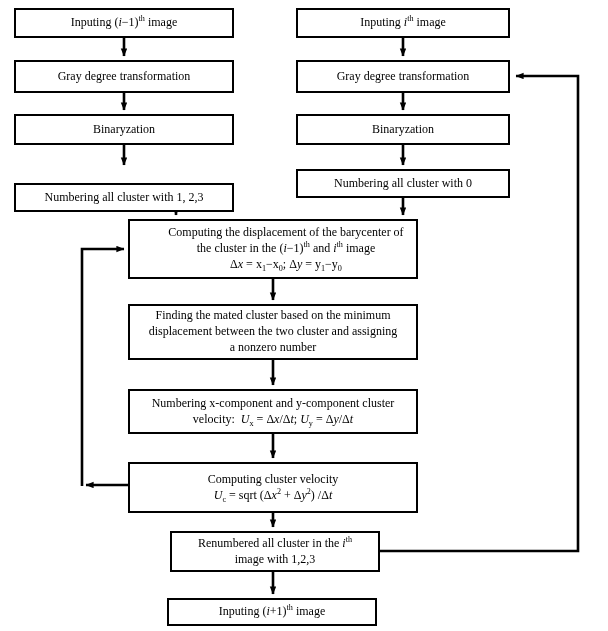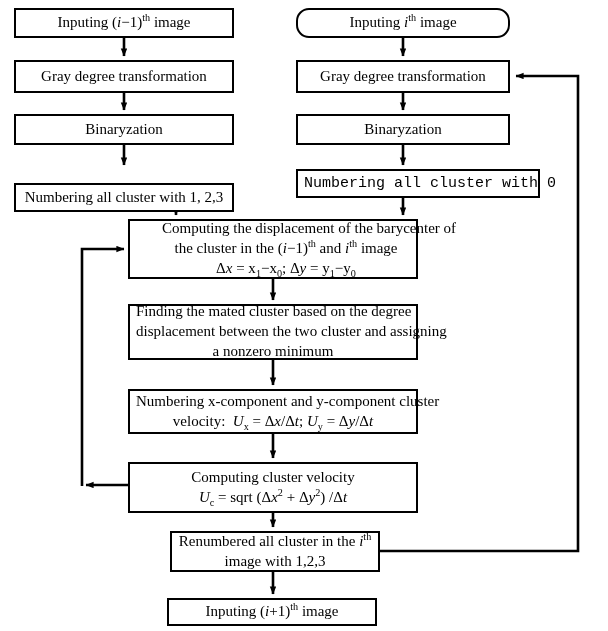--- a/index.html
+++ b/index.html
@@ -17,21 +17,21 @@
   }
   .node {
     position: absolute;
     box-sizing: border-box;
     border: 2.4px solid #000000;
     background: #ffffff;
     display: flex;
     align-items: center;
     text-align: center;
     color: #000000;
-    font-size: 15px;
+    font-size: 12px;
     line-height: 1.33;
     z-index: 2;
     padding: 2px 6px;
   }
   .node .inner {
     width: 100%;
   }
   .node .ln { display: block; white-space: nowrap; }
   .node i { font-style: italic; }
   sup { font-size: 0.68em; vertical-align: super; line-height: 0; }
@@ -98,57 +98,57 @@
       <span class="ln">Binaryzation</span>
     </span>
   </div>
 
   <div class="node" style="left:14px; top:169px; width:220px; height:29px;margin-top:14px;">
     <span class="inner">
       <span class="ln">Numbering all cluster with 1, 2,3</span>
     </span>
   </div>
 
-  <div class="node" style="left:296px; top:8px; width:214px; height:30px;border-radius:13px;">
+  <div class="node" style="left:296px; top:8px; width:214px; height:30px;">
     <span class="inner">
       <span class="ln">Inputing <i>i</i><sup>th</sup> image</span>
     </span>
   </div>
 
   <div class="node" style="left:296px; top:60px; width:214px; height:33px;">
     <span class="inner">
       <span class="ln">Gray degree transformation</span>
     </span>
   </div>
 
   <div class="node" style="left:296px; top:114px; width:214px; height:31px;">
     <span class="inner">
       <span class="ln">Binaryzation</span>
     </span>
   </div>
 
-  <div class="node" style="left:296px; top:169px; width:244px; height:29px;font-family:Liberation Mono, monospace;">
+  <div class="node" style="left:296px; top:169px; width:214px; height:29px;">
     <span class="inner">
       <span class="ln">Numbering all cluster with 0</span>
     </span>
   </div>
 
   <div class="node" style="left:128px; top:219px; width:290px; height:60px;padding-left:32px;">
     <span class="inner">
       <span class="ln">Computing the displacement of the barycenter of</span>
       <span class="ln">the cluster in the (<i>i</i>−1)<sup>th</sup> and <i>i</i><sup>th</sup> image</span>
       <span class="ln">Δ<i>x</i> = x<sub>1</sub>−x<sub>0</sub>; Δ<i>y</i> = y<sub>1</sub>−y<sub>0</sub></span>
     </span>
   </div>
 
   <div class="node" style="left:128px; top:304px; width:290px; height:56px;">
     <span class="inner">
-      <span class="ln">Finding the mated cluster based on the degree</span>
+      <span class="ln">Finding the mated cluster based on the minimum</span>
       <span class="ln">displacement between the two cluster and assigning</span>
-      <span class="ln">a nonzero minimum</span>
+      <span class="ln">a nonzero number</span>
     </span>
   </div>
 
   <div class="node" style="left:128px; top:389px; width:290px; height:45px;">
     <span class="inner">
       <span class="ln">Numbering x-component and y-component cluster</span>
       <span class="ln">velocity:&nbsp; <i>U</i><sub>x</sub> = Δ<i>x</i>/Δ<i>t</i>; <i>U</i><sub>y</sub> = Δ<i>y</i>/Δ<i>t</i></span>
     </span>
   </div>
 

